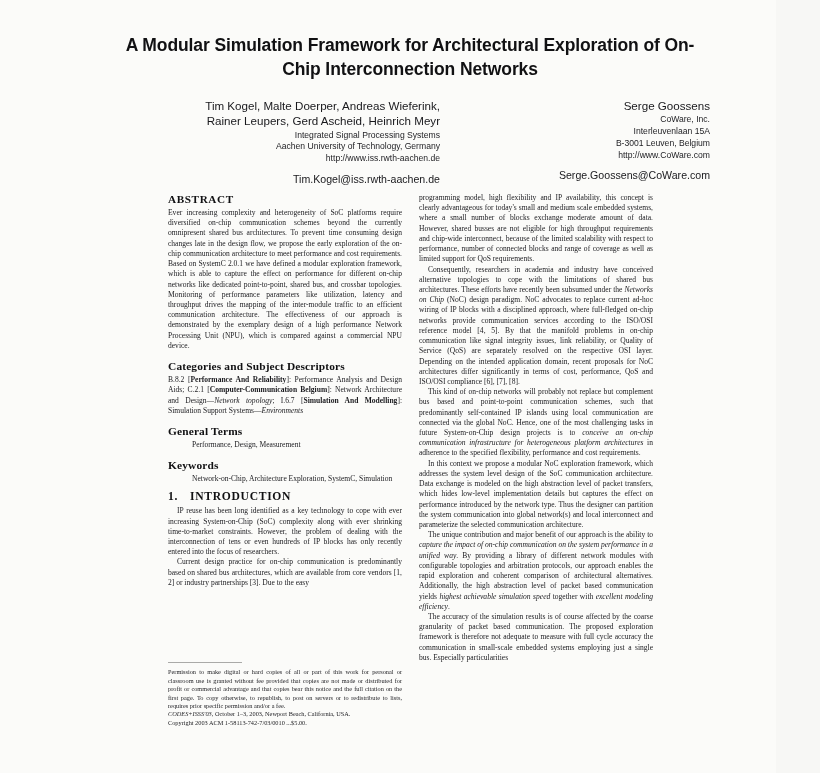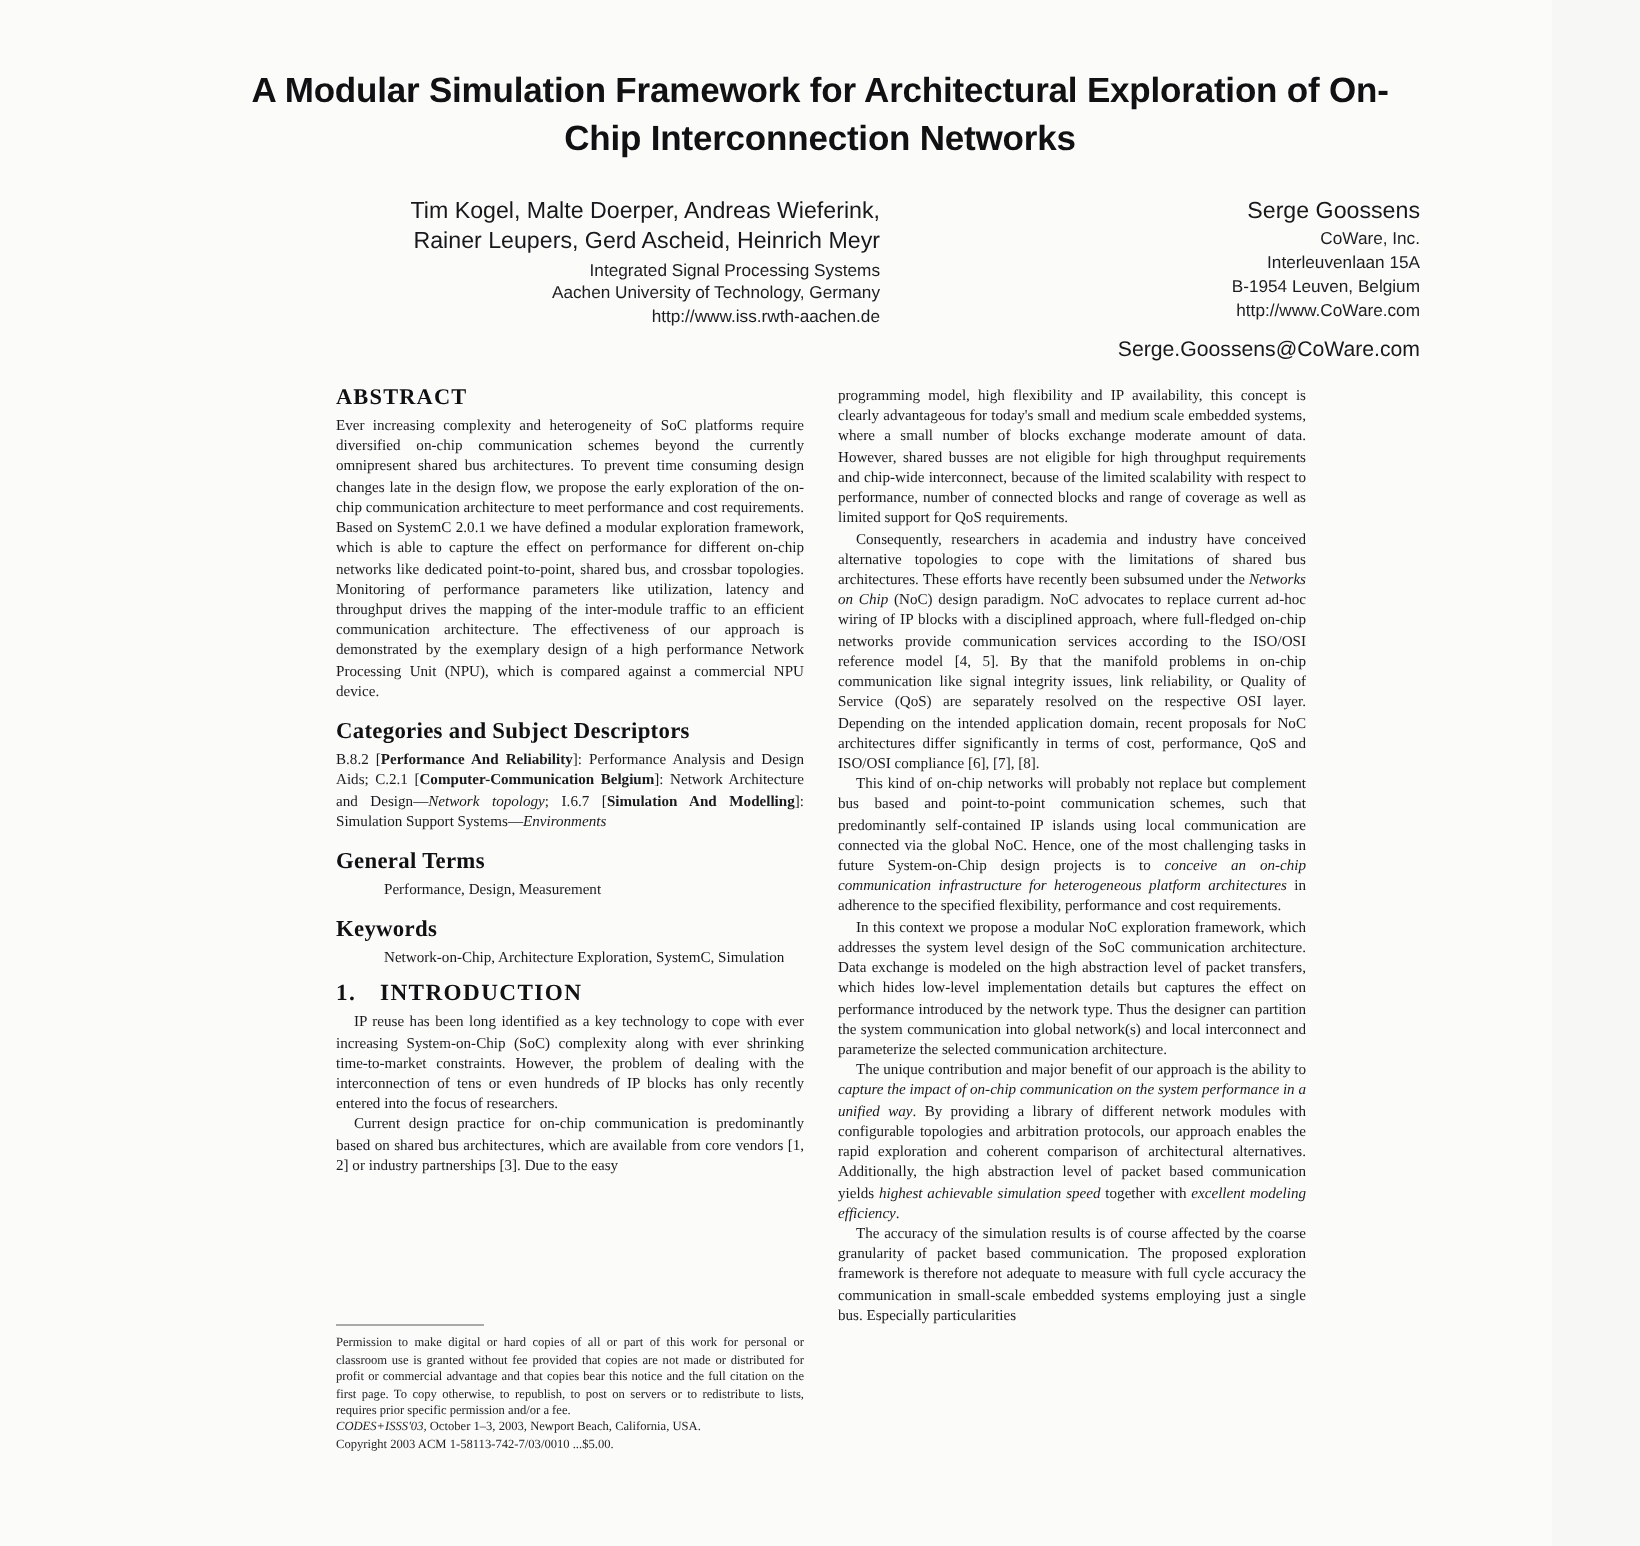--- a/index.html
+++ b/index.html
@@ -173,26 +173,27 @@
 of On-Chip Interconnection Networks</h1>
     </div>
 
     <div class="authors-row">
       <div class="author-group left">
         <div class="author-names">Tim Kogel, Malte Doerper, Andreas Wieferink,
 Rainer Leupers, Gerd Ascheid, Heinrich Meyr</div>
         <div class="author-affil">Integrated Signal Processing Systems
 Aachen University of Technology, Germany
 http://www.iss.rwth-aachen.de</div>
+        <div class="author-email">Tim.Kogel@iss.rwth-aachen.de</div>
       </div>
       <div class="author-group right">
         <div class="author-names">Serge Goossens</div>
         <div class="author-affil">CoWare, Inc.
 Interleuvenlaan 15A
-B-1954 Leuven, Belgium
+B-3001 Leuven, Belgium
 http://www.CoWare.com</div>
         <div class="author-email">Serge.Goossens@CoWare.com</div>
       </div>
     </div>
 
     <div class="columns">
 
       <div class="col">
 
         <h2 class="sec-head caps">ABSTRACT</h2>

